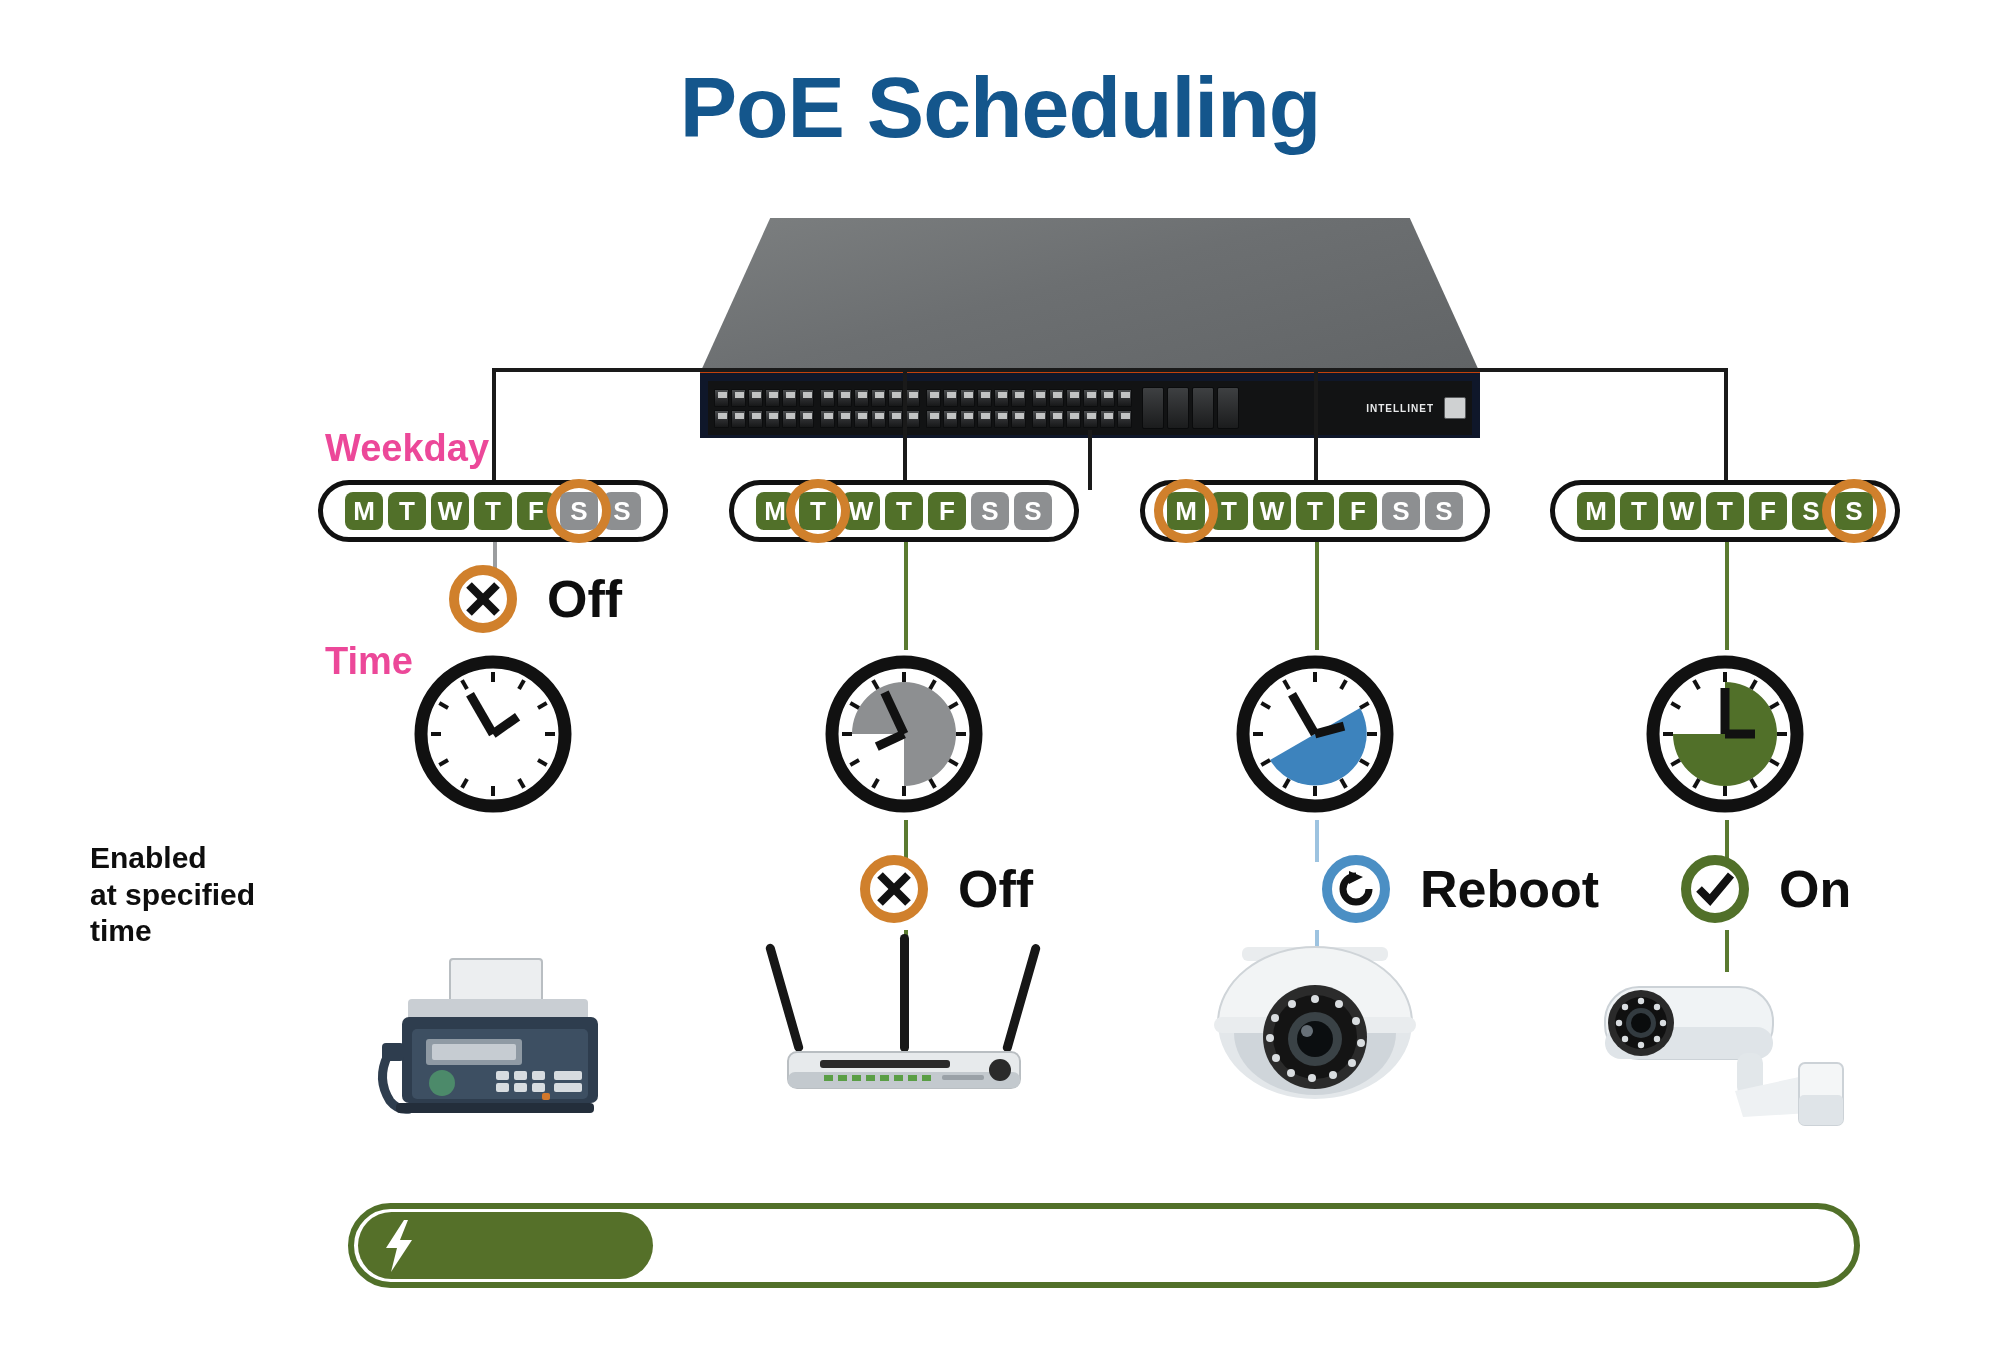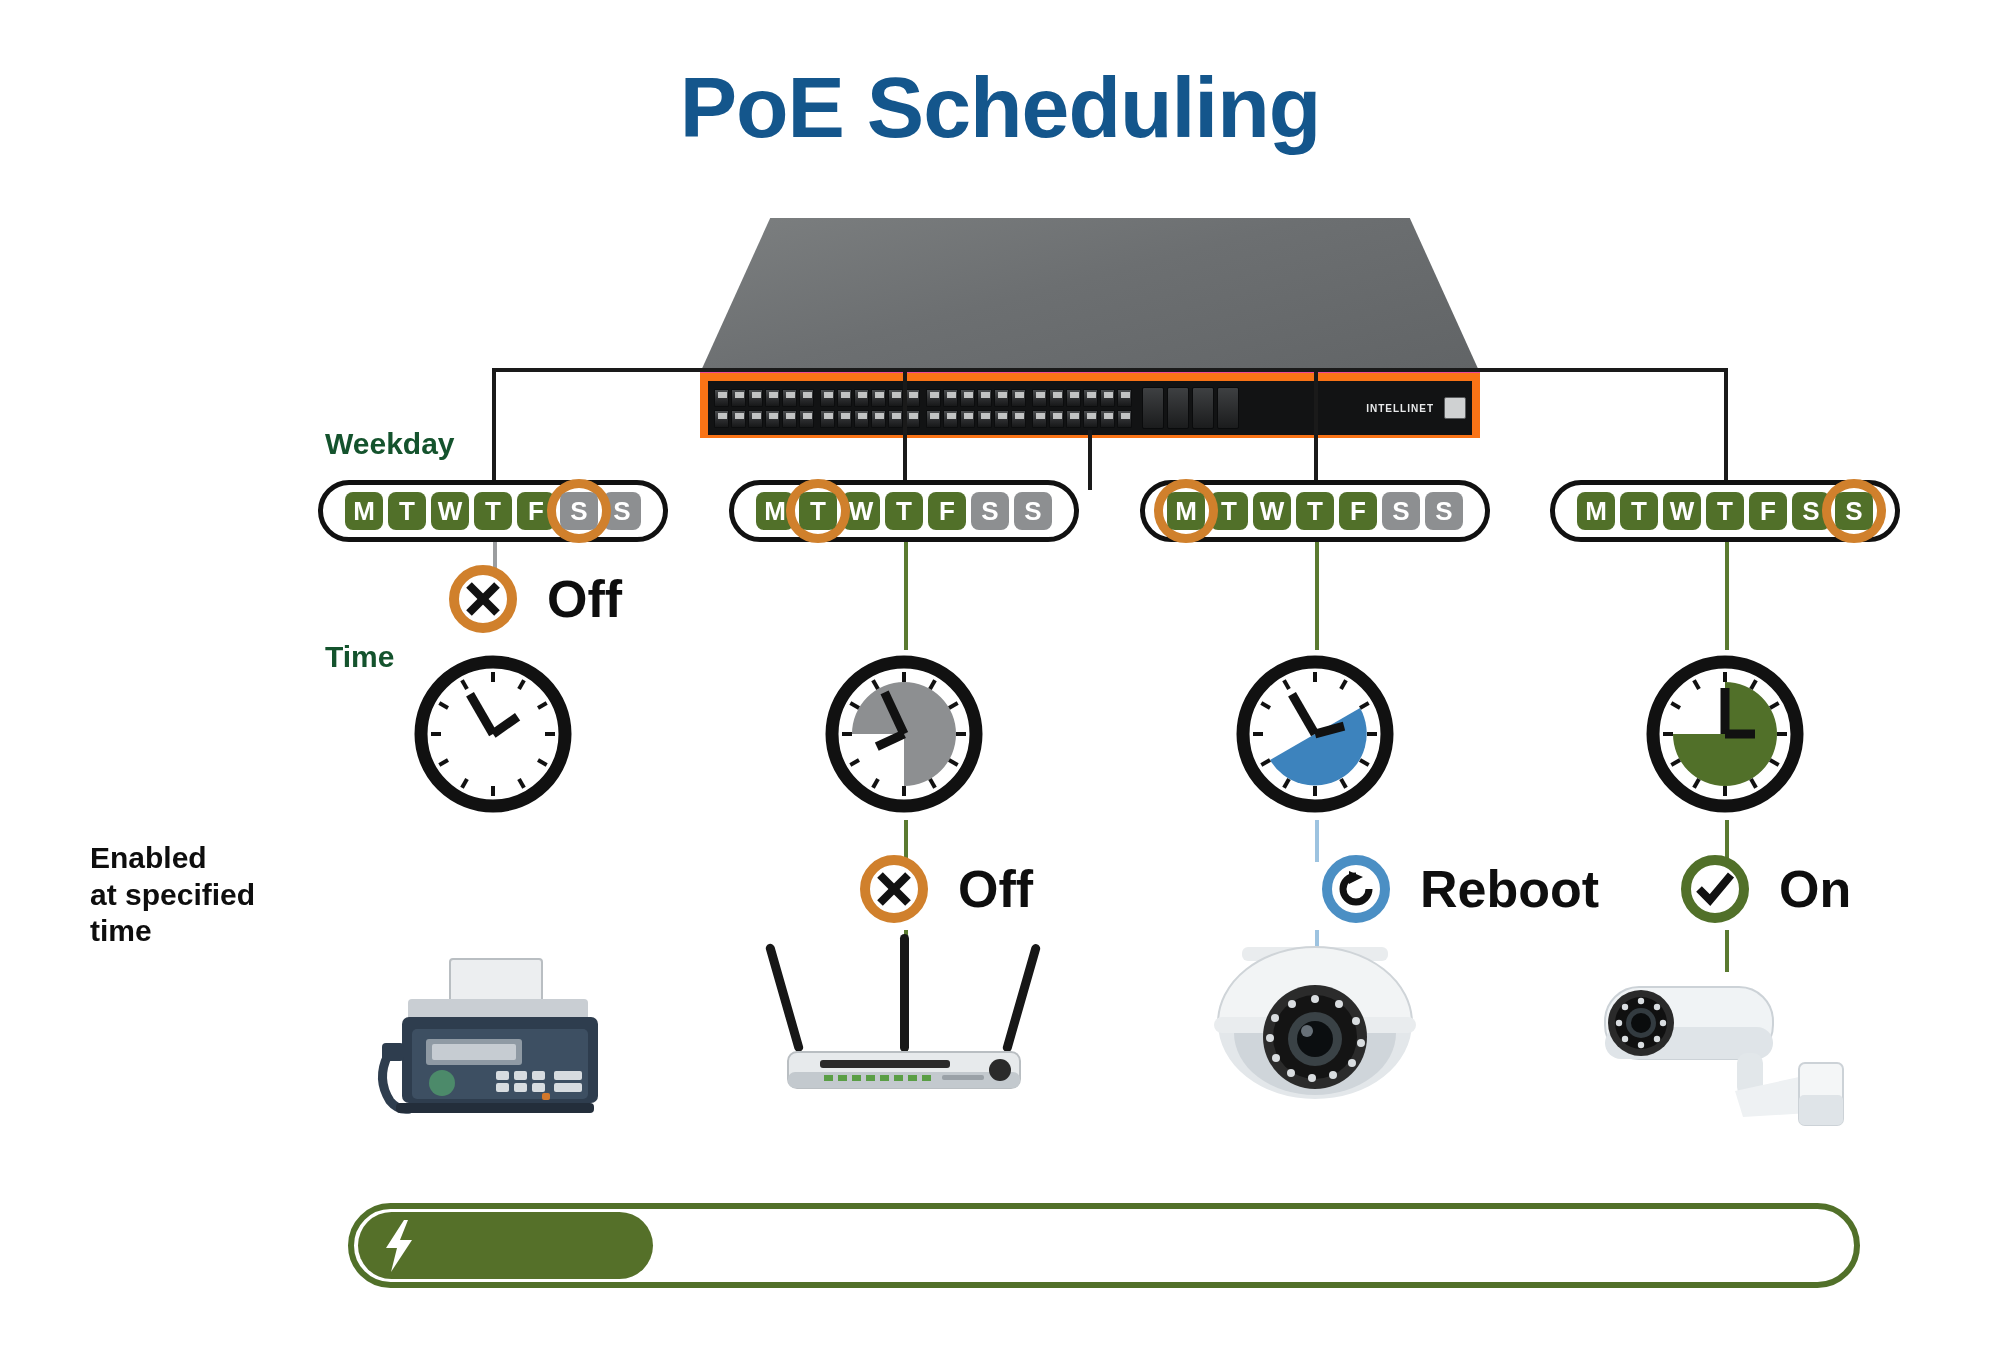--- a/index.html
+++ b/index.html
@@ -21,21 +21,21 @@
 
   
   .switch-wrap { position: absolute; left: 700px; top: 218px; width: 780px; height: 220px; }
   .switch-top {
     position: absolute; left: 0; top: 0; width: 780px; height: 155px;
     background: linear-gradient(165deg, #7c7f80 0%, #6c6f71 45%, #616466 100%);
     clip-path: polygon(9% 0%, 91% 0%, 100% 100%, 0% 100%);
   }
   .switch-front {
     position: absolute; left: 0; top: 152px; width: 780px; height: 68px;
-    background: #f97316; border-top: 3px solid #ec4899;
+    background: #0f172a; border-top: 3px solid #c2410c;
   }
   .port-panel {
     position: absolute; left: 8px; top: 8px; width: 764px; height: 54px;
     background: #121314; display: flex; align-items: center; gap: 6px; padding: 0 6px;
   }
   .port-group { display: flex; gap: 2px; }
   .port-col { display: flex; flex-direction: column; gap: 3px; }
   .port {
     width: 15px; height: 18px;
     background: linear-gradient(180deg,#4a4c4e 0%, #2a2b2d 60%, #171819 100%);
@@ -57,21 +57,21 @@
   
   .line { position: absolute; background: #1a1a1a; }
   .vline { width: 4px; }
   .hline { height: 4px; }
 
   
   .side-label {
     position: absolute; font-size: 30px; font-weight: bold; color: #0e0e0e;
     line-height: 1.22; width: 270px;
   }
-  .small-label { position: absolute; font-size: 30px; font-weight: bold; color: #14532d; }
+  .small-label { position: absolute; font-size: 38px; font-weight: bold; color: #ec4899; }
 
   
   .pill {
     position: absolute; height: 62px; width: 350px;
     border: 5px solid #111; border-radius: 31px; background: #fff;
     display: flex; align-items: center; justify-content: center; gap: 5px;
   }
   .day {
     width: 38px; height: 38px; border-radius: 8px;
     display: flex; align-items: center; justify-content: center;

